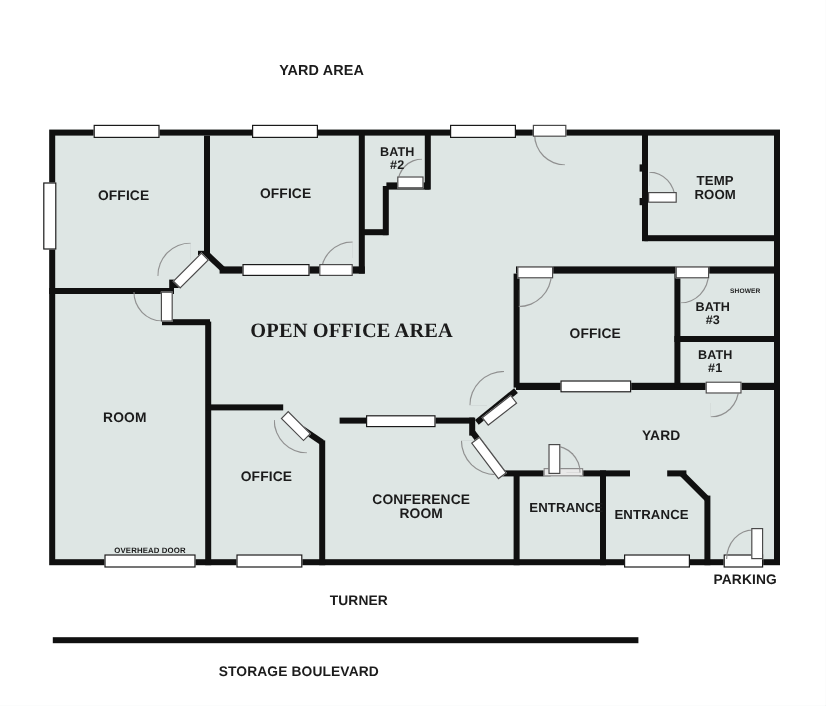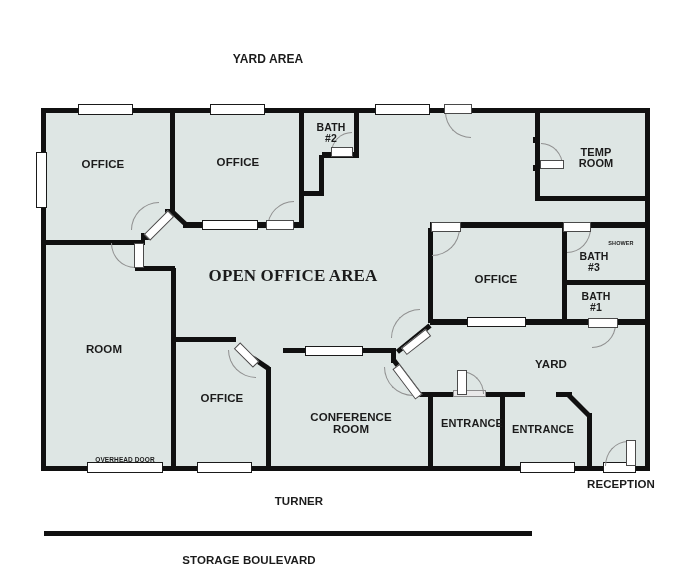--- a/index.html
+++ b/index.html
@@ -119,15 +119,15 @@
     <div class="lbl" style="left: 594px; top: 262px; font-size: 10.5px; color: rgb(27, 27, 27);">BATH<br>#3</div>
     <div class="lbl" style="left: 596px; top: 302px; font-size: 10.5px; color: rgb(27, 27, 27);">BATH<br>#1</div>
     <div class="lbl" style="left: 104px; top: 350px; font-size: 11.5px; color: rgb(27, 27, 27);">ROOM</div>
     <div class="lbl" style="left: 551px; top: 365px; font-size: 11.5px; color: rgb(27, 27, 27);">YARD</div>
     <div class="lbl" style="left: 222px; top: 399px; font-size: 11.5px; color: rgb(27, 27, 27);">OFFICE</div>
     <div class="lbl" style="left: 351px; top: 424px; font-size: 11.5px; color: rgb(27, 27, 27);">CONFERENCE<br>ROOM</div>
     <div class="lbl" style="left: 472px; top: 424px; font-size: 11px; color: rgb(27, 27, 27);">ENTRANCE</div>
     <div class="lbl" style="left: 543px; top: 430px; font-size: 11px; color: rgb(27, 27, 27);">ENTRANCE</div>
     <div class="lbl" style="left: 125px; top: 460px; font-size: 6.5px; color: rgb(27, 27, 27);">OVERHEAD DOOR</div>
     <div class="lbl" style="left: 299px; top: 502px; font-size: 11.5px; color: rgb(27, 27, 27);">TURNER</div>
-    <div class="lbl" style="left: 621px; top: 485px; font-size: 11.5px; color: rgb(27, 27, 27);">RECEPTION</div>
+    <div class="lbl" style="left: 621px; top: 485px; font-size: 11.5px; color: rgb(27, 27, 27);">PARKING</div>
     <div class="lbl" style="left: 249px; top: 561px; font-size: 11.5px; color: rgb(27, 27, 27);">STORAGE BOULEVARD</div>
   </div>
 
 </body></html>

